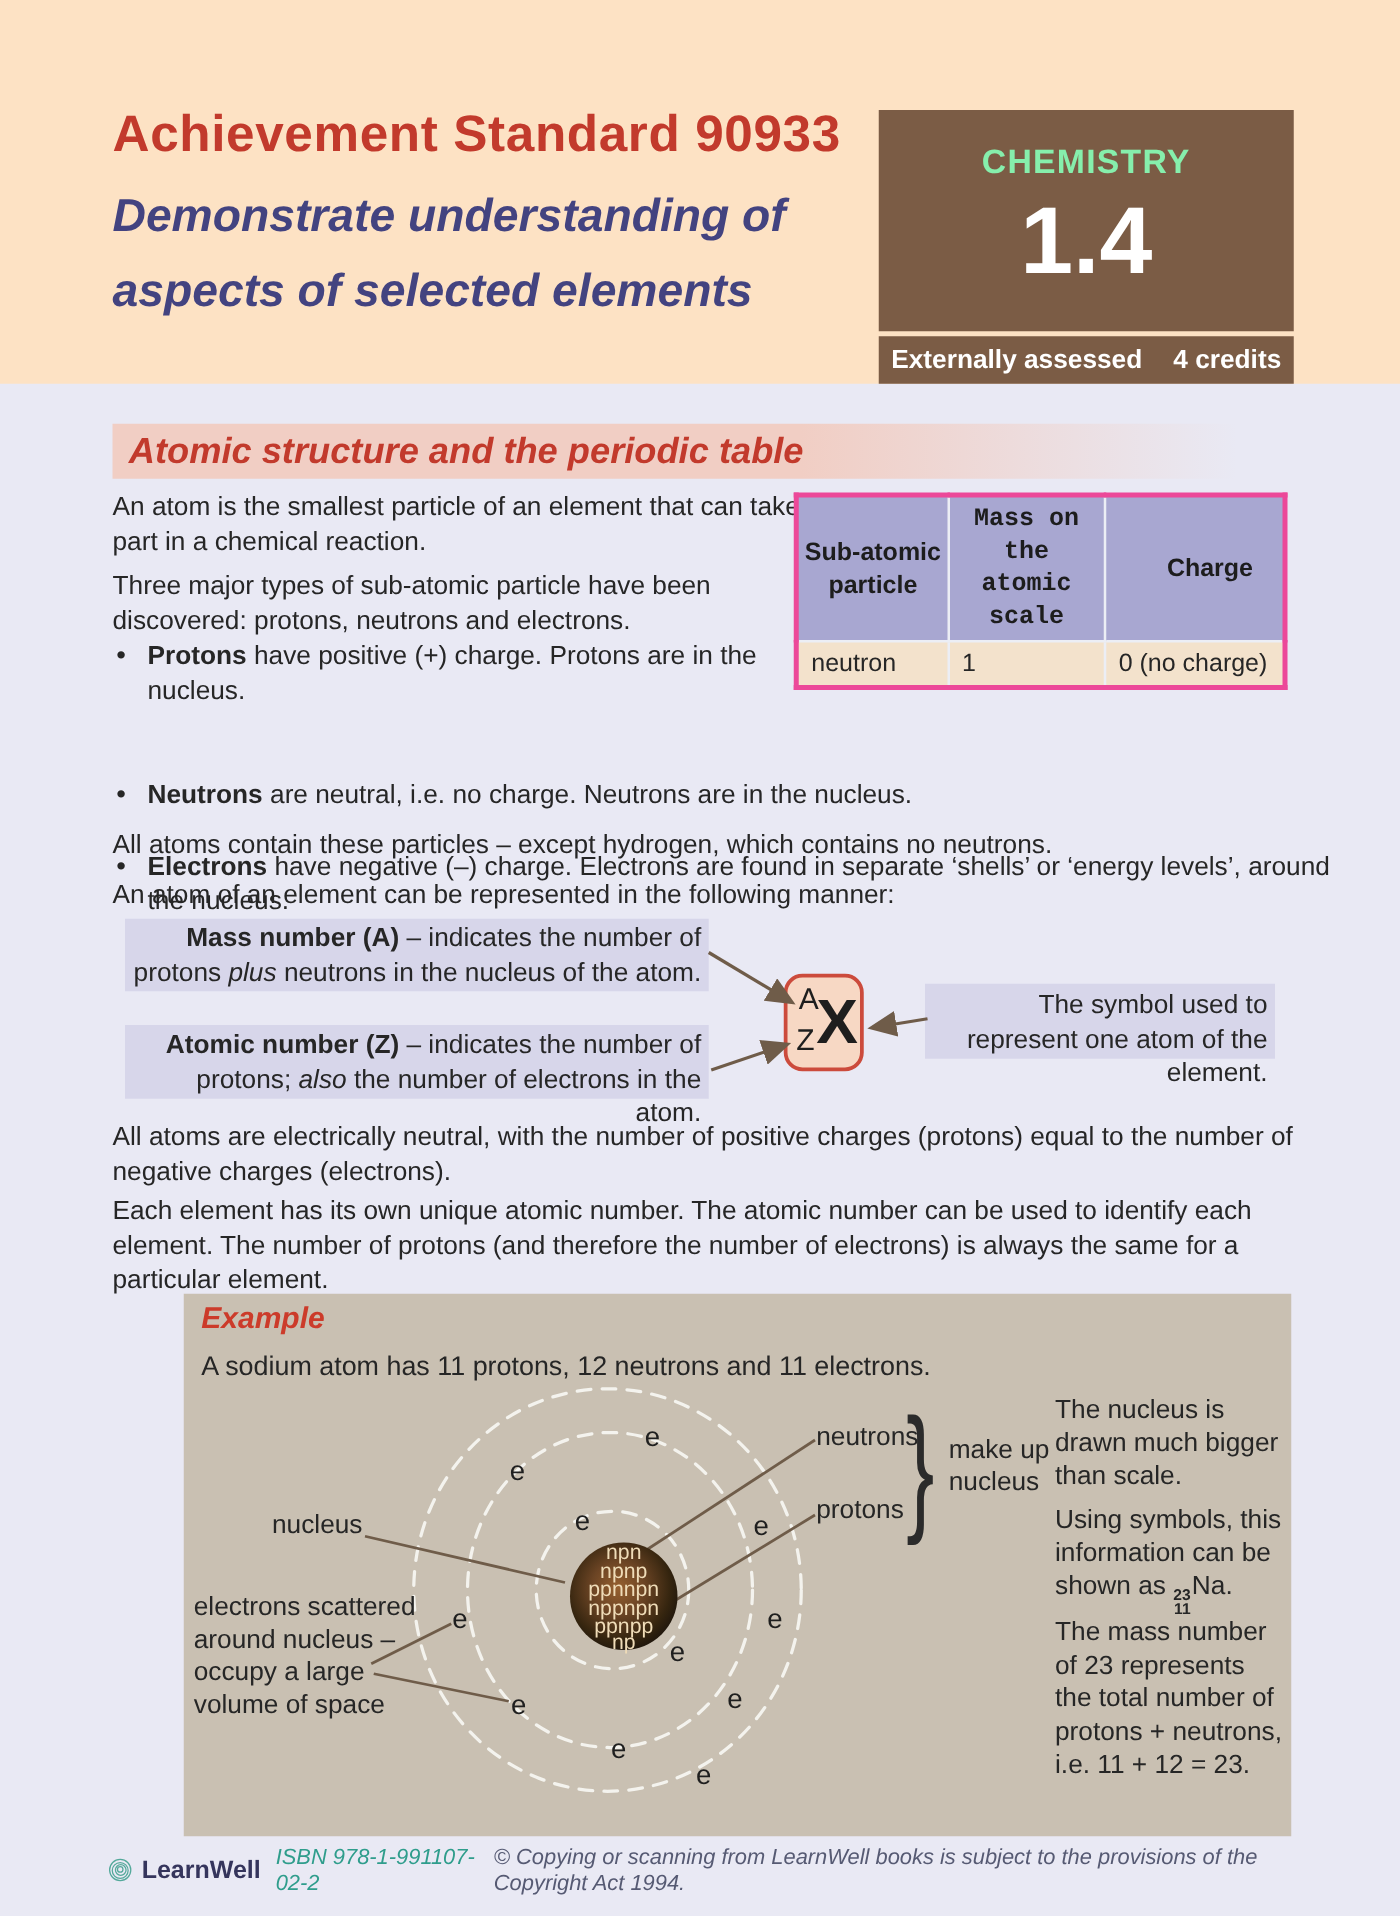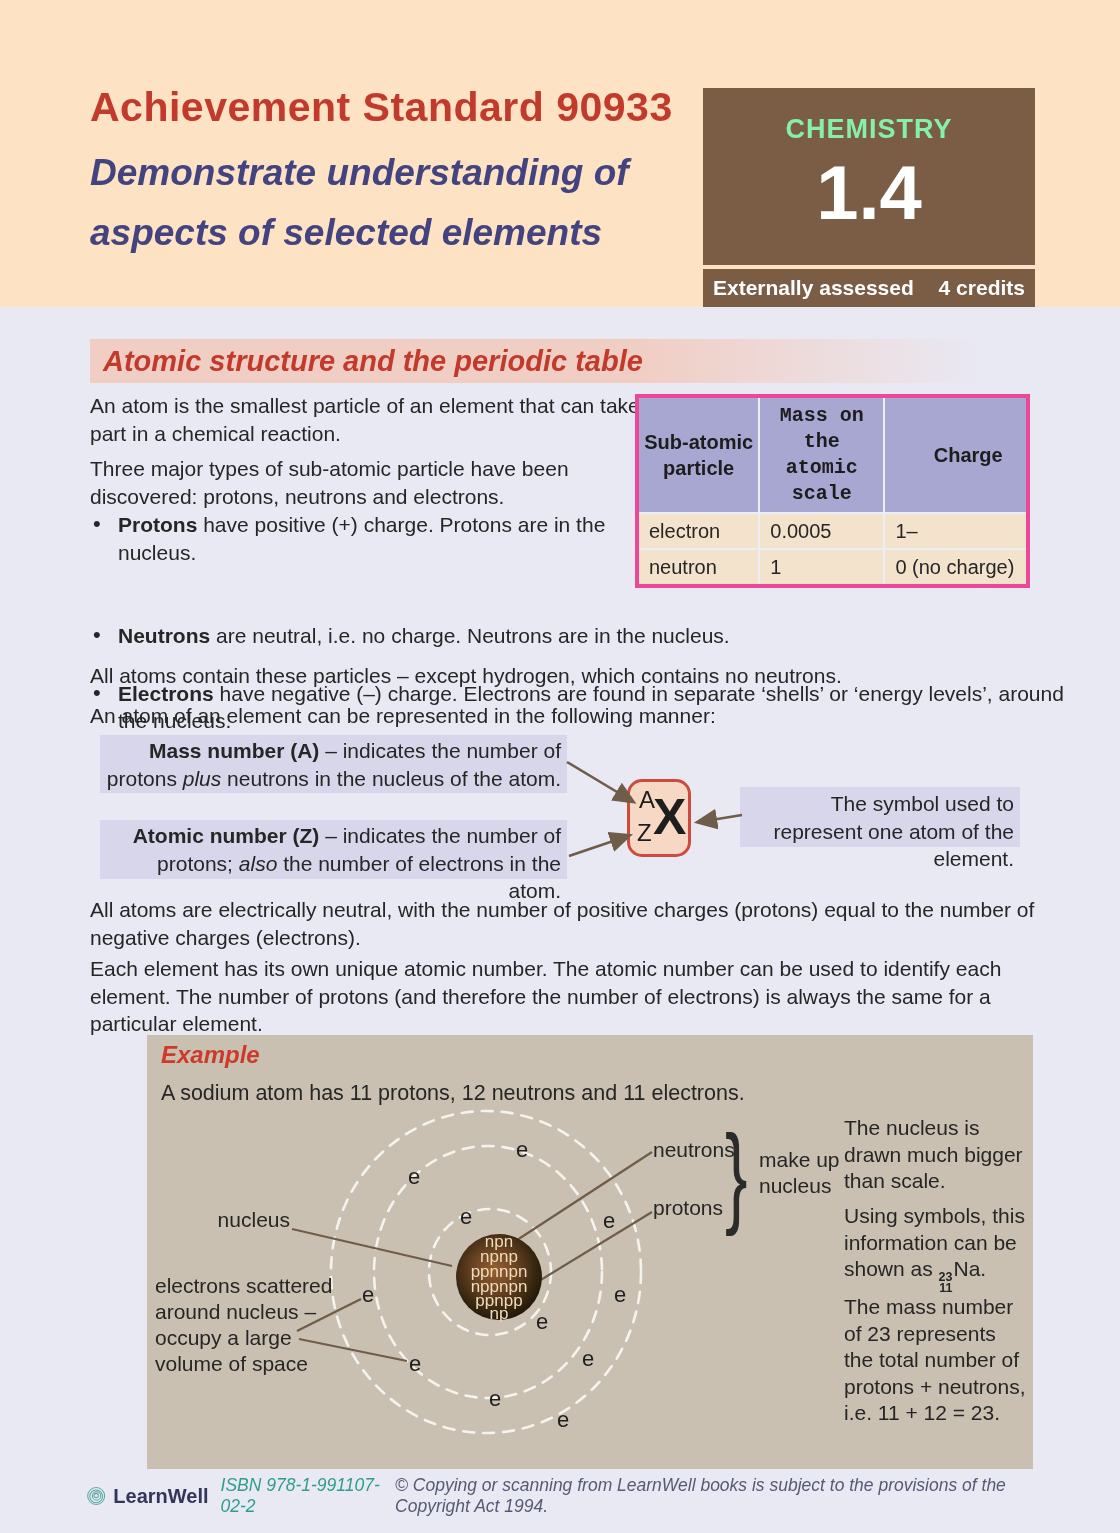--- a/index.html
+++ b/index.html
@@ -122,25 +122,20 @@
 <table class="abs ptable">
   <thead>
     <tr>
       <th class="c1">Sub-atomic particle</th>
       <th class="c2">Mass on the atomic scale</th>
       <th class="c3">Charge</th>
     </tr>
   </thead>
   <tbody>
     <tr>
-      <td>electron</td>
-      <td>0.0005</td>
-      <td>1–</td>
-    </tr>
-    <tr>
       <td>neutron</td>
       <td>1</td>
       <td>0 (no charge)</td>
     </tr>
   </tbody>
 </table>
 
 <div class="abs notation">
   <div class="note-box mass-box">
     <span class="b">Mass number (A)</span><span> – indicates the number of protons </span><span class="i">plus</span><span> neutrons in the nucleus of the atom.</span>

